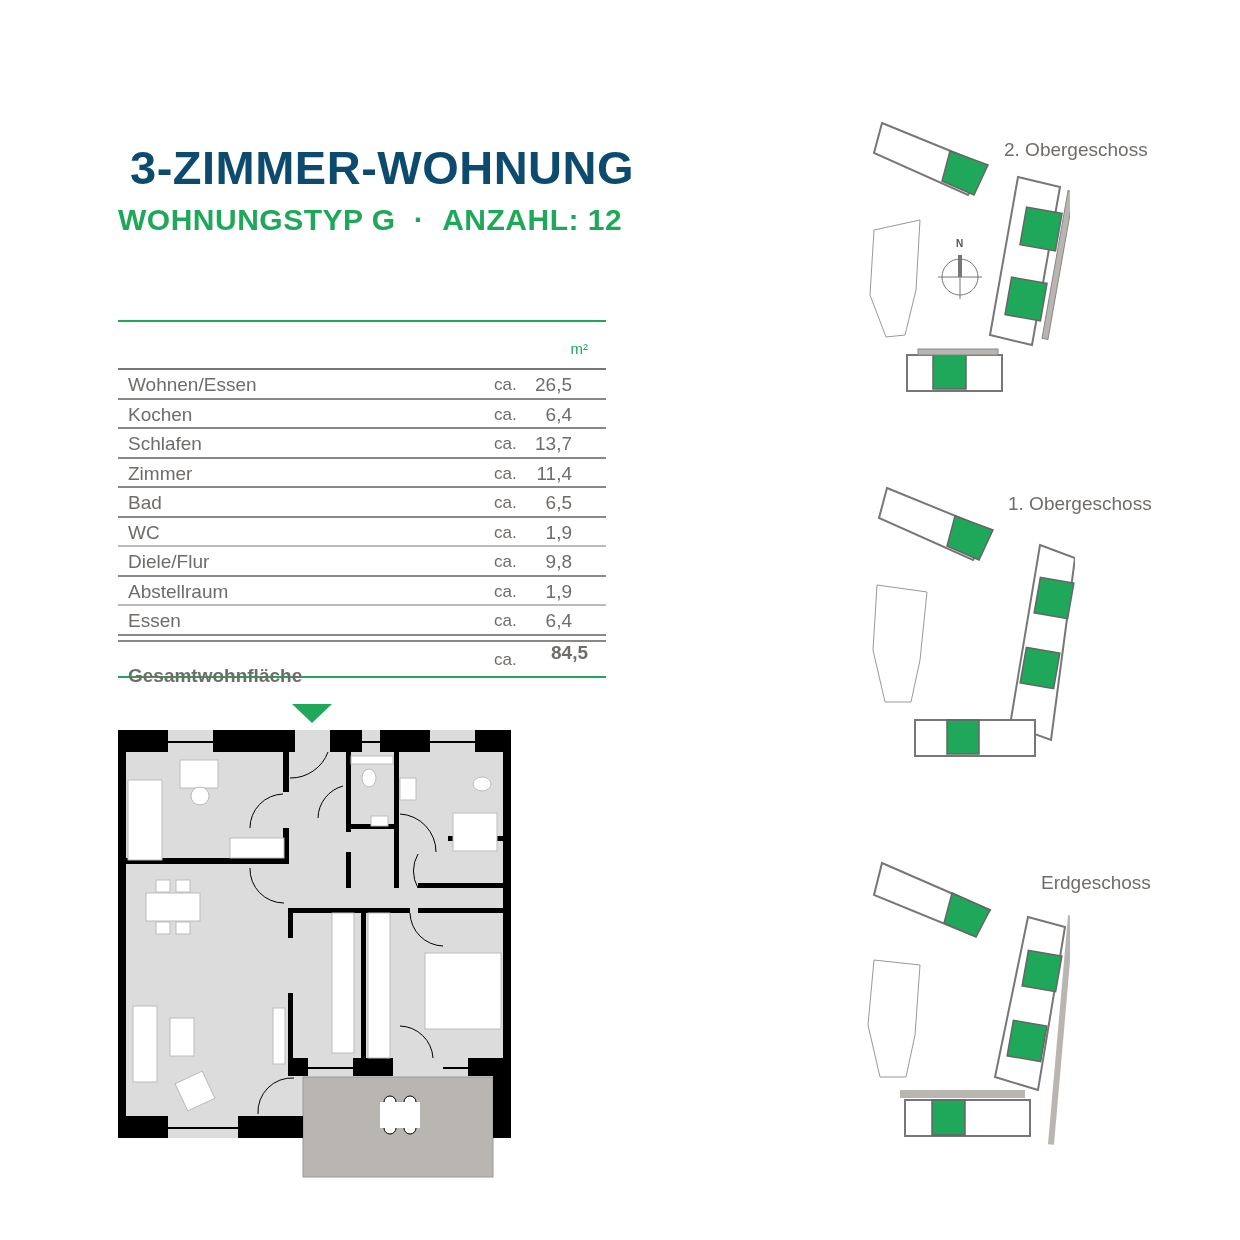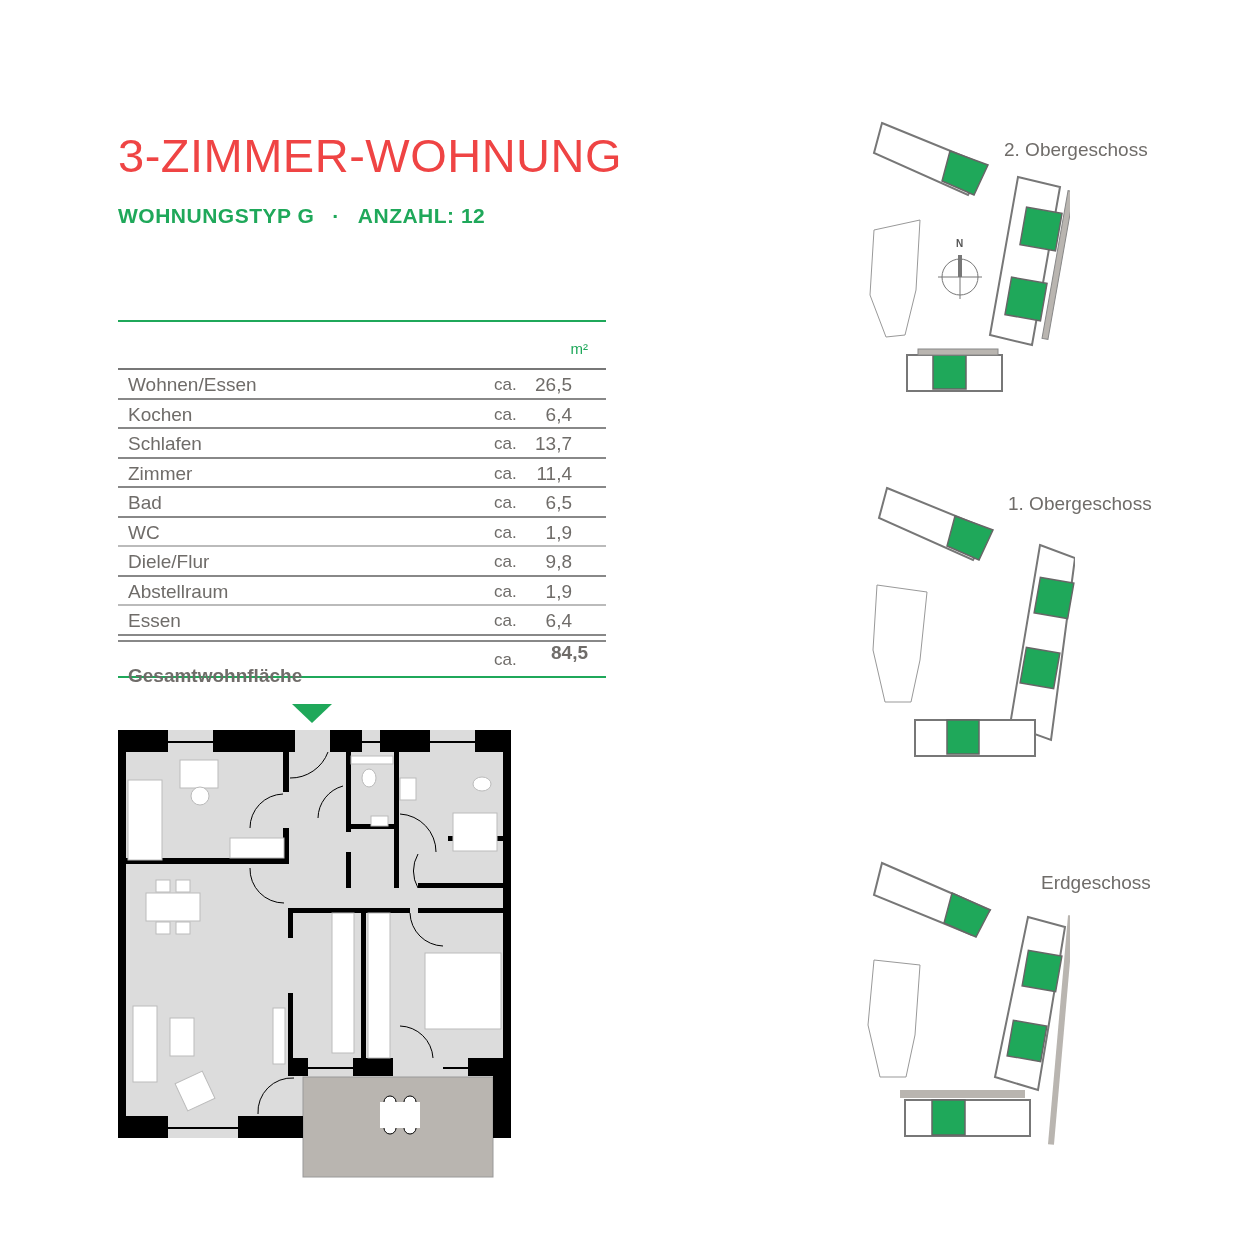--- a/index.html
+++ b/index.html
@@ -1,18 +1,18 @@
 <!DOCTYPE html>
 <html><head>
 <meta charset="utf-8">
 <style>
   html,body{margin:0;padding:0;background:#fff;}
   body{width:1240px;height:1240px;position:relative;overflow:hidden;font-family:"Liberation Sans",sans-serif;}
-  .title{position:absolute;left:118px;top:132px;font-size:47px;font-weight:normal;color:#ef4444;letter-spacing:0.5px;margin:0;line-height:1;}
-  .subtitle{position:absolute;left:118px;top:205px;font-size:21px;font-weight:bold;color:#1fa85a;letter-spacing:0.5px;line-height:1;white-space:nowrap;}
+  .title{position:absolute;left:118px;top:132px;font-size:47px;font-weight:bold;color:#0c4a6e;letter-spacing:0.5px;margin:12px;line-height:1;}
+  .subtitle{position:absolute;left:118px;top:205px;font-size:30px;font-weight:bold;color:#1fa85a;letter-spacing:0.5px;line-height:1;white-space:nowrap;}
   .subtitle .dot{margin:0 18px;}
   .table{position:absolute;left:118px;top:320px;width:488px;}
   .table .topline{height:2px;background:#1fa85a;}
   .table .unit-row{height:46px;position:relative;border-bottom:2px solid #777;}
   .table .unit{position:absolute;right:18px;top:18px;font-size:15px;font-weight:normal;color:#1fa85a;}
   .row{height:27.5px;position:relative;border-bottom:2px solid #888;color:#6f6c69;font-size:19px;}
   .row.alt{border-bottom-color:#bbb;}
   .row .name{position:absolute;left:10px;top:4px;}
   .row .ca{position:absolute;left:376px;top:5px;font-size:17px;}
   .row .val{position:absolute;right:34px;top:4px;}

